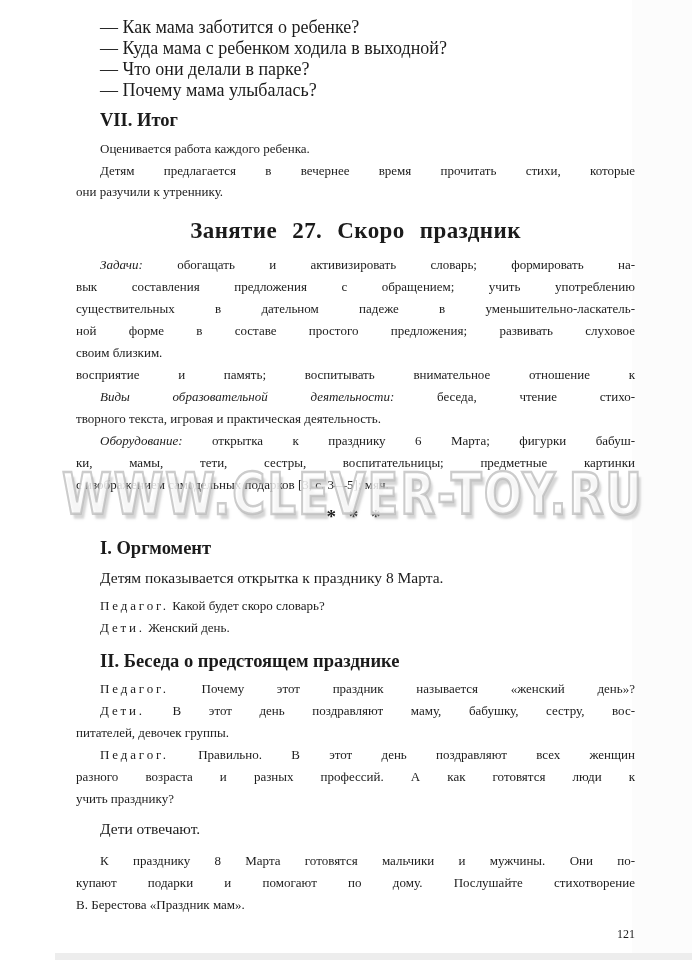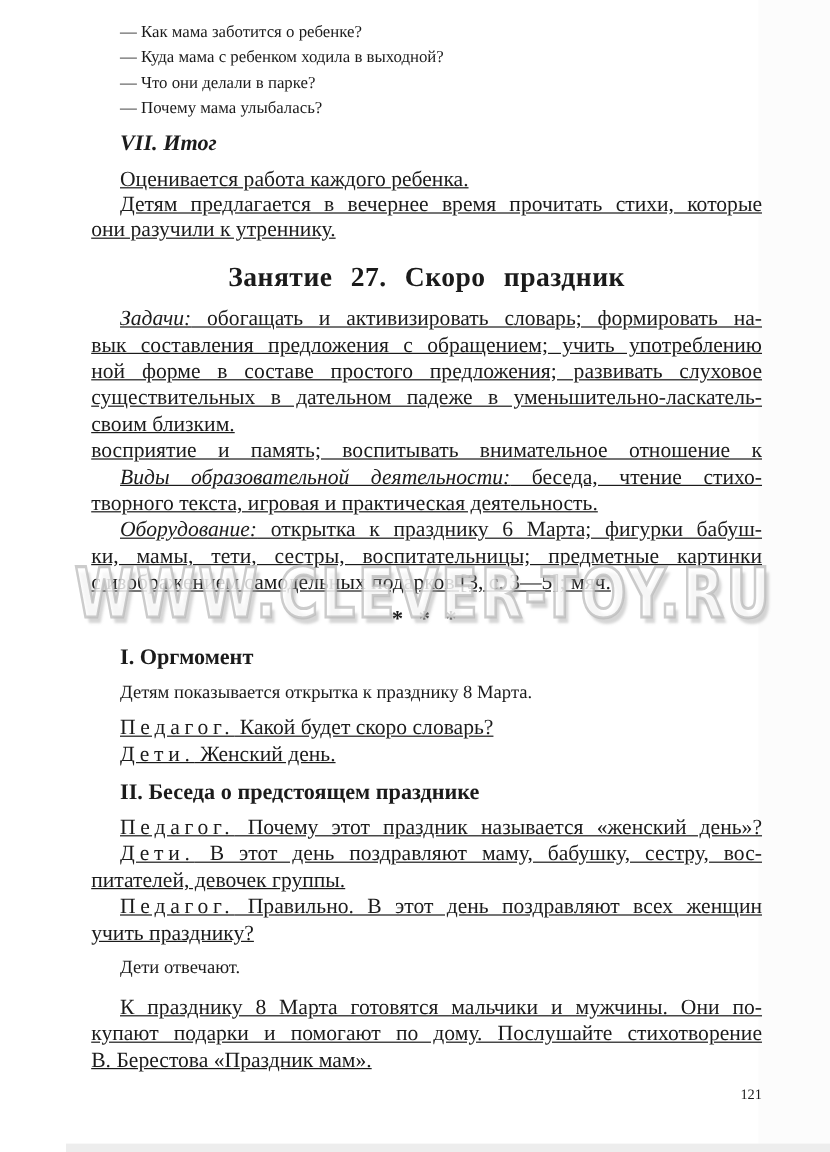--- a/index.html
+++ b/index.html
@@ -9,28 +9,28 @@
     font-family:"Liberation Serif", serif;
     color:#1b1b1b;
     -webkit-font-smoothing:antialiased;
   }
   #content{
     position:relative;
     padding:17px 57px 0 76px; 
     z-index:1;
   }
   
-  .line{line-height:22px;font-size:18px;text-decoration:underline;}
+  .line{line-height:22px;font-size:13px;}
   .j{text-align:justify;text-align-last:justify;}       
   .ind{text-indent:24px;}                               
   
-  .q{line-height:21px;font-size:14px;padding-left:24px;}
+  .q{line-height:21px;font-size:18px;padding-left:24px;}
   
   .subhead{font-weight:bold;font-size:18.5px;line-height:22px;padding-left:24px;}
-  .h-vii{margin-top:8px;font-style:italic;}
+  .h-vii{margin-top:8px;}
   .p1{margin-top:7px;padding-left:24px;}
   .p2 .line{line-height:21px;}
   
   .title{
     margin-top:14px;
     font-weight:bold;font-size:23px;line-height:30px;
     text-align:center;word-spacing:9px;letter-spacing:0.4px;
   }
   .tasks{margin-top:8px;}
   .itl{font-style:italic;}
@@ -88,22 +88,22 @@
     <div class="line">они разучили к утреннику.</div>
   </div>
 
   <div class="title">Занятие 27. Скоро праздник</div>
 
   <div class="tasks">
     <div class="line ind j">
       <span class="itl">Задачи:</span><span> обогащать и активизировать словарь; формировать на-</span>
     </div>
     <div class="line j">вык составления предложения с обращением; учить употреблению</div>
+    <div class="line j">существительных в дательном падеже в уменьшительно-ласкатель-</div>
     <div class="line j">ной форме в составе простого предложения; развивать слуховое</div>
-    <div class="line j">существительных в дательном падеже в уменьшительно-ласкатель-</div>
     <div class="line">своим близким.</div>
     <div class="line j">восприятие и память; воспитывать внимательное отношение к</div>
   </div>
 
   <div>
     <div class="line ind j">
       <span class="itl">Виды образовательной деятельности:</span><span> беседа, чтение стихо-</span>
     </div>
     <div class="line">творного текста, игровая и практическая деятельность.</div>
   </div>
@@ -134,20 +134,21 @@
     <div class="line ind j">
       <span class="spk">Педагог.</span><span> Почему этот праздник называется «женский день»?</span>
     </div>
     <div class="line ind j">
       <span class="spk">Дети.</span><span> В этот день поздравляют маму, бабушку, сестру, вос-</span>
     </div>
     <div class="line">питателей, девочек группы.</div>
     <div class="line ind j">
       <span class="spk">Педагог.</span><span> Правильно. В этот день поздравляют всех женщин</span>
     </div>
+    <div class="line j">разного возраста и разных профессий. А как готовятся люди к</div>
     <div class="line">учить празднику?</div>
   </div>
 
   <div class="stage stage2">Дети отвечают.</div>
 
   <div class="closing">
     <div class="line ind j">К празднику 8 Марта готовятся мальчики и мужчины. Они по-</div>
     <div class="line j">купают подарки и помогают по дому. Послушайте стихотворение</div>
     <div class="line">В. Берестова «Праздник мам».</div>
   </div>

